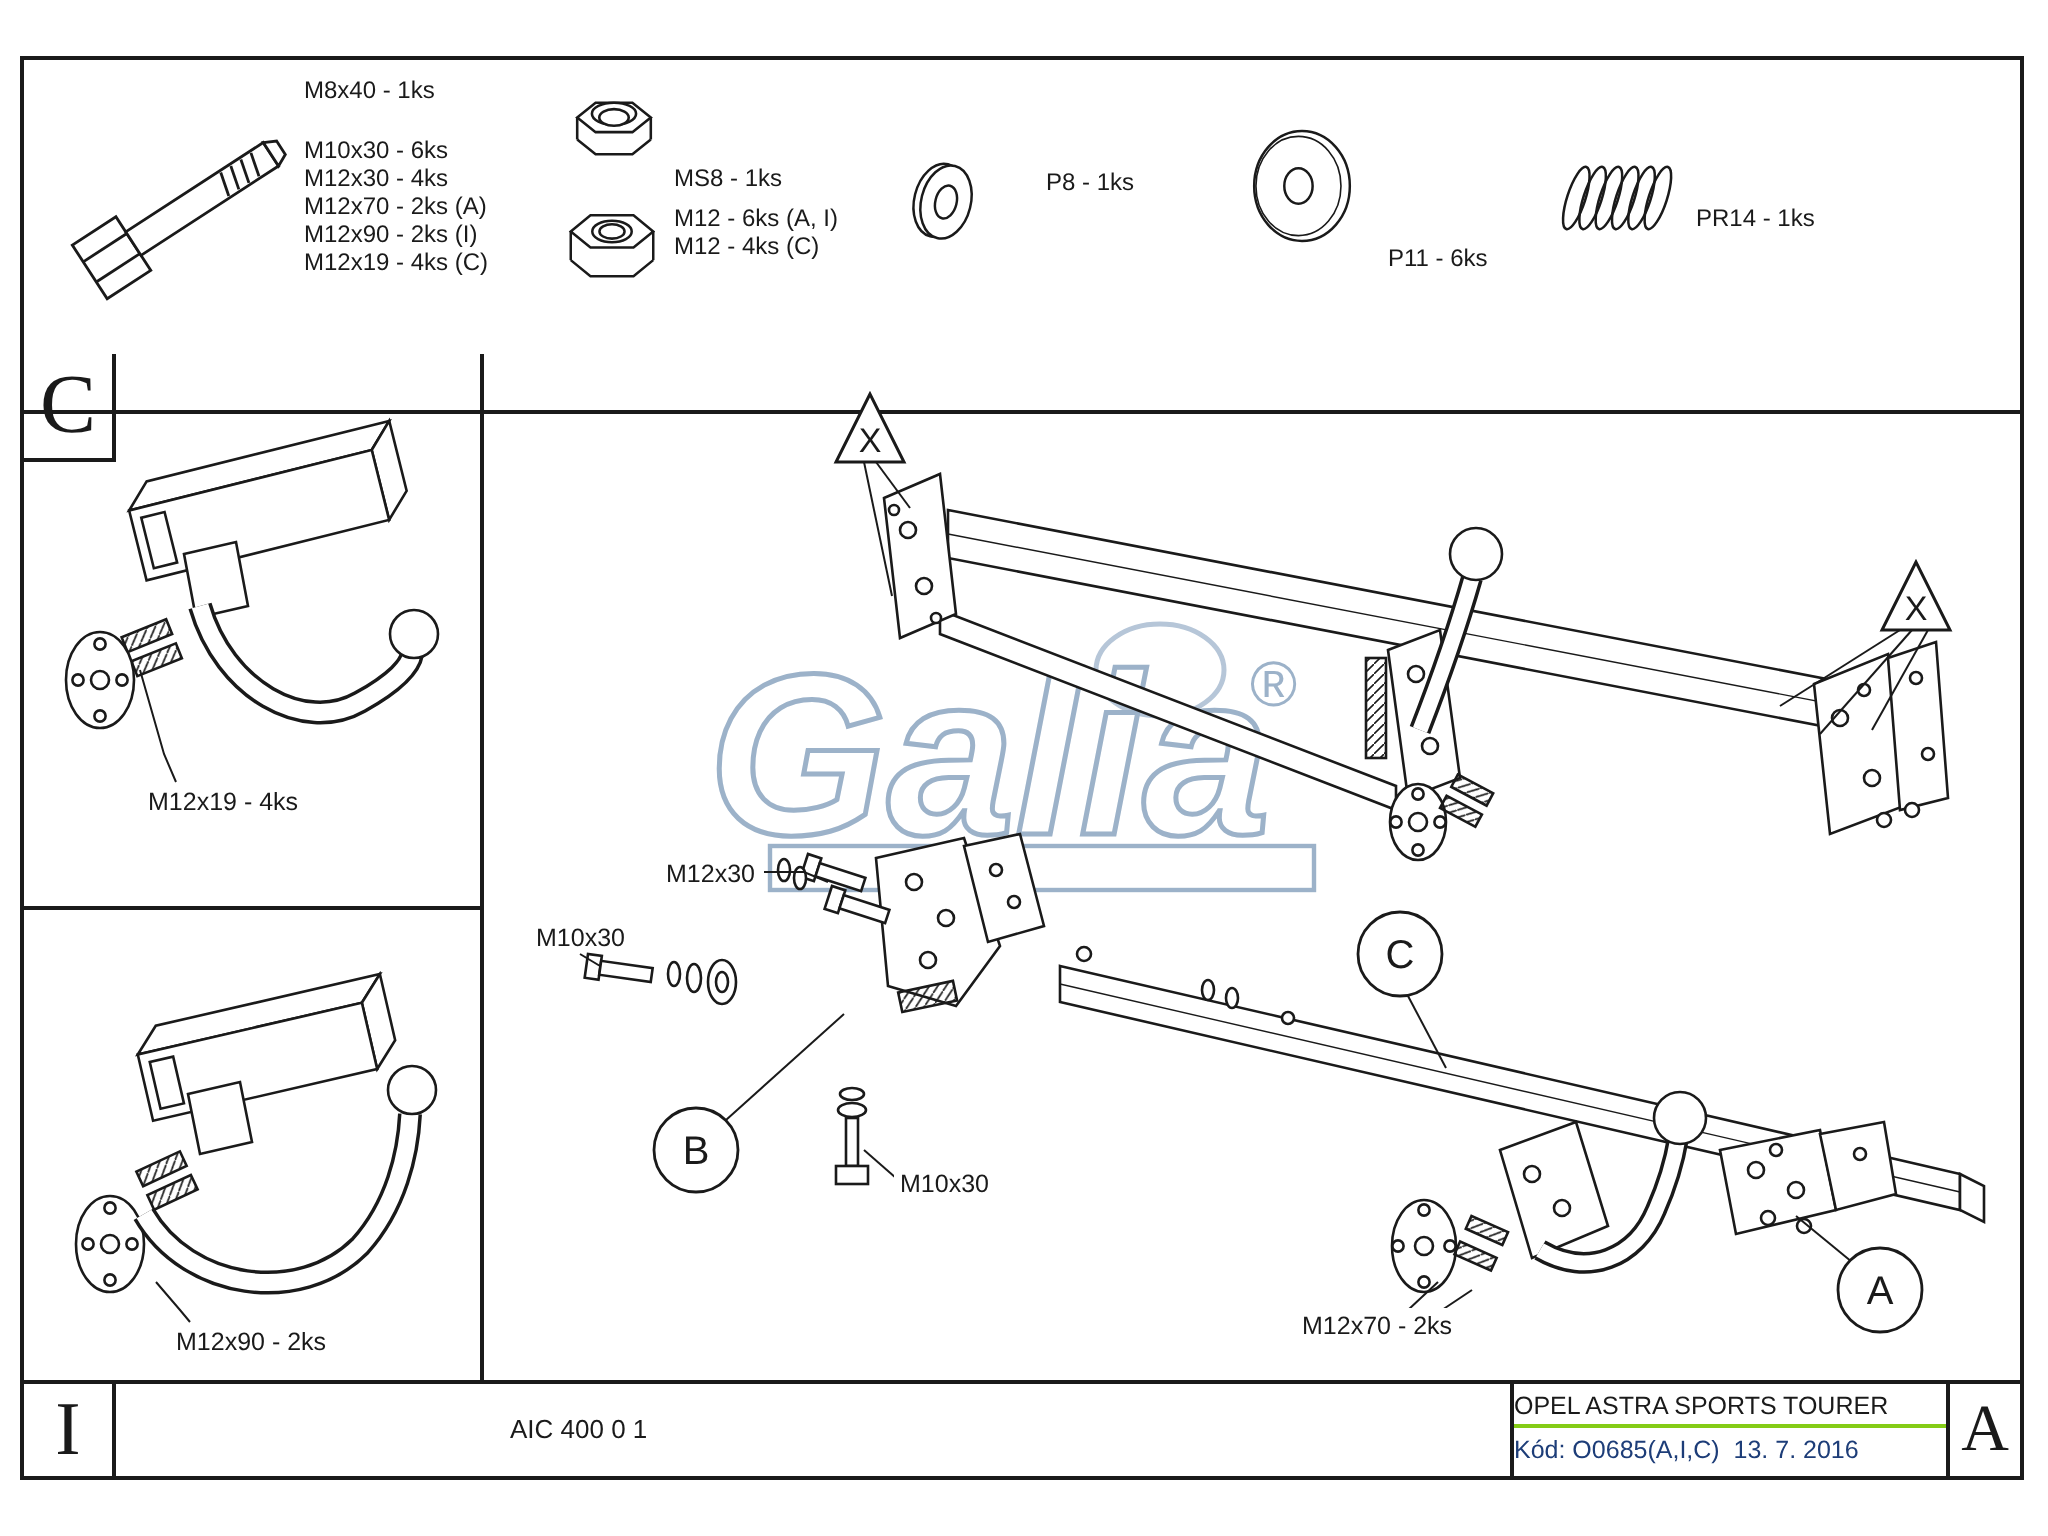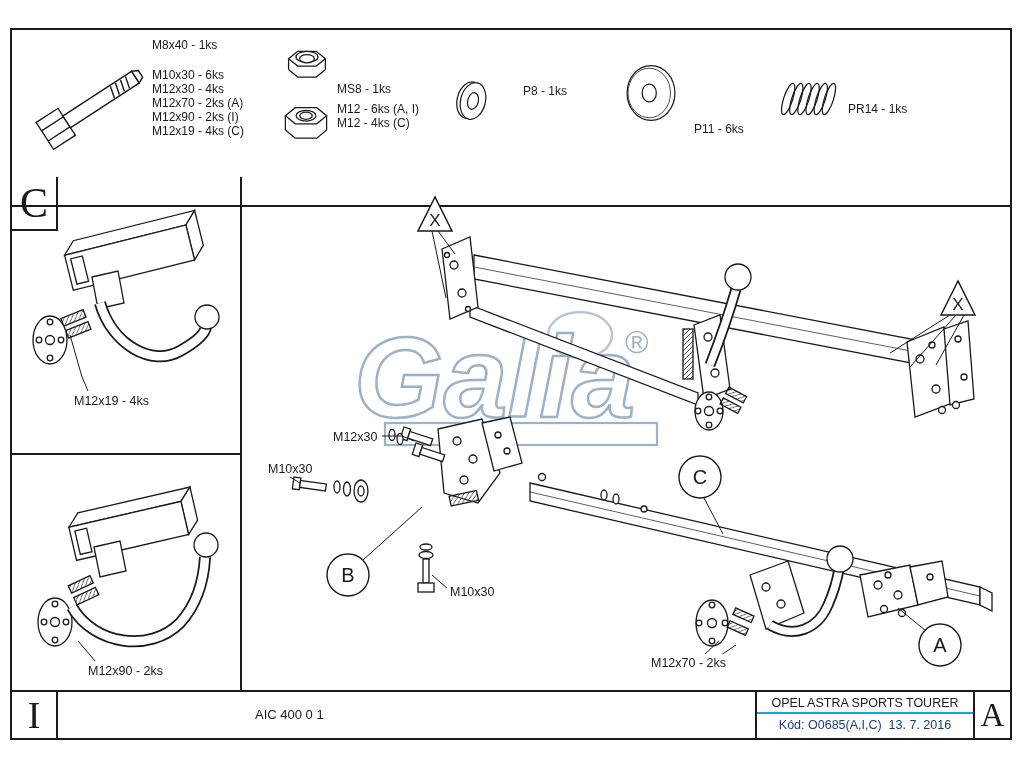--- a/index.html
+++ b/index.html
@@ -35,23 +35,23 @@
   
   .footer { position:absolute; left:0; top:660px; width:100%; height:48px;
             border-top:2px solid #1a1a1a; }
   .i-box { position:absolute; left:0; top:0; width:46px; height:100%;
            border-right:2px solid #1a1a1a; display:flex; align-items:center;
            justify-content:center; font-family:"Liberation Serif", serif; font-size:38px; }
   .doc-num { position:absolute; left:243px; top:15px; font-size:13px; }
   .footer-right { position:absolute; left:743px; right:0; top:0; bottom:0;
                   border-left:2px solid #1a1a1a; }
   .fr-main { position:absolute; left:0; top:0; right:37px; bottom:0; }
-  .fr-row1 { height:22px; border-bottom:2px solid #0ea5e9; text-align:center;
+  .fr-row1 { height:22px; border-bottom:2px solid #84cc16; 
              line-height:22px; font-size:12.5px; }
-  .fr-row2 { height:22px; text-align:center; line-height:23px; font-size:12.5px;
+  .fr-row2 { height:22px; line-height:23px; font-size:12.5px;
              color:#1d3d78; white-space:pre; }
   .a-box { position:absolute; right:0; top:0; width:37px; height:100%;
            border-left:2px solid #1a1a1a; display:flex; align-items:center;
            justify-content:center; font-family:"Liberation Serif", serif; font-size:33px; }
 
   svg { display:block; }
   svg text { font-family:"Liberation Sans", sans-serif; }
 </style>
 </head>
 <body>

